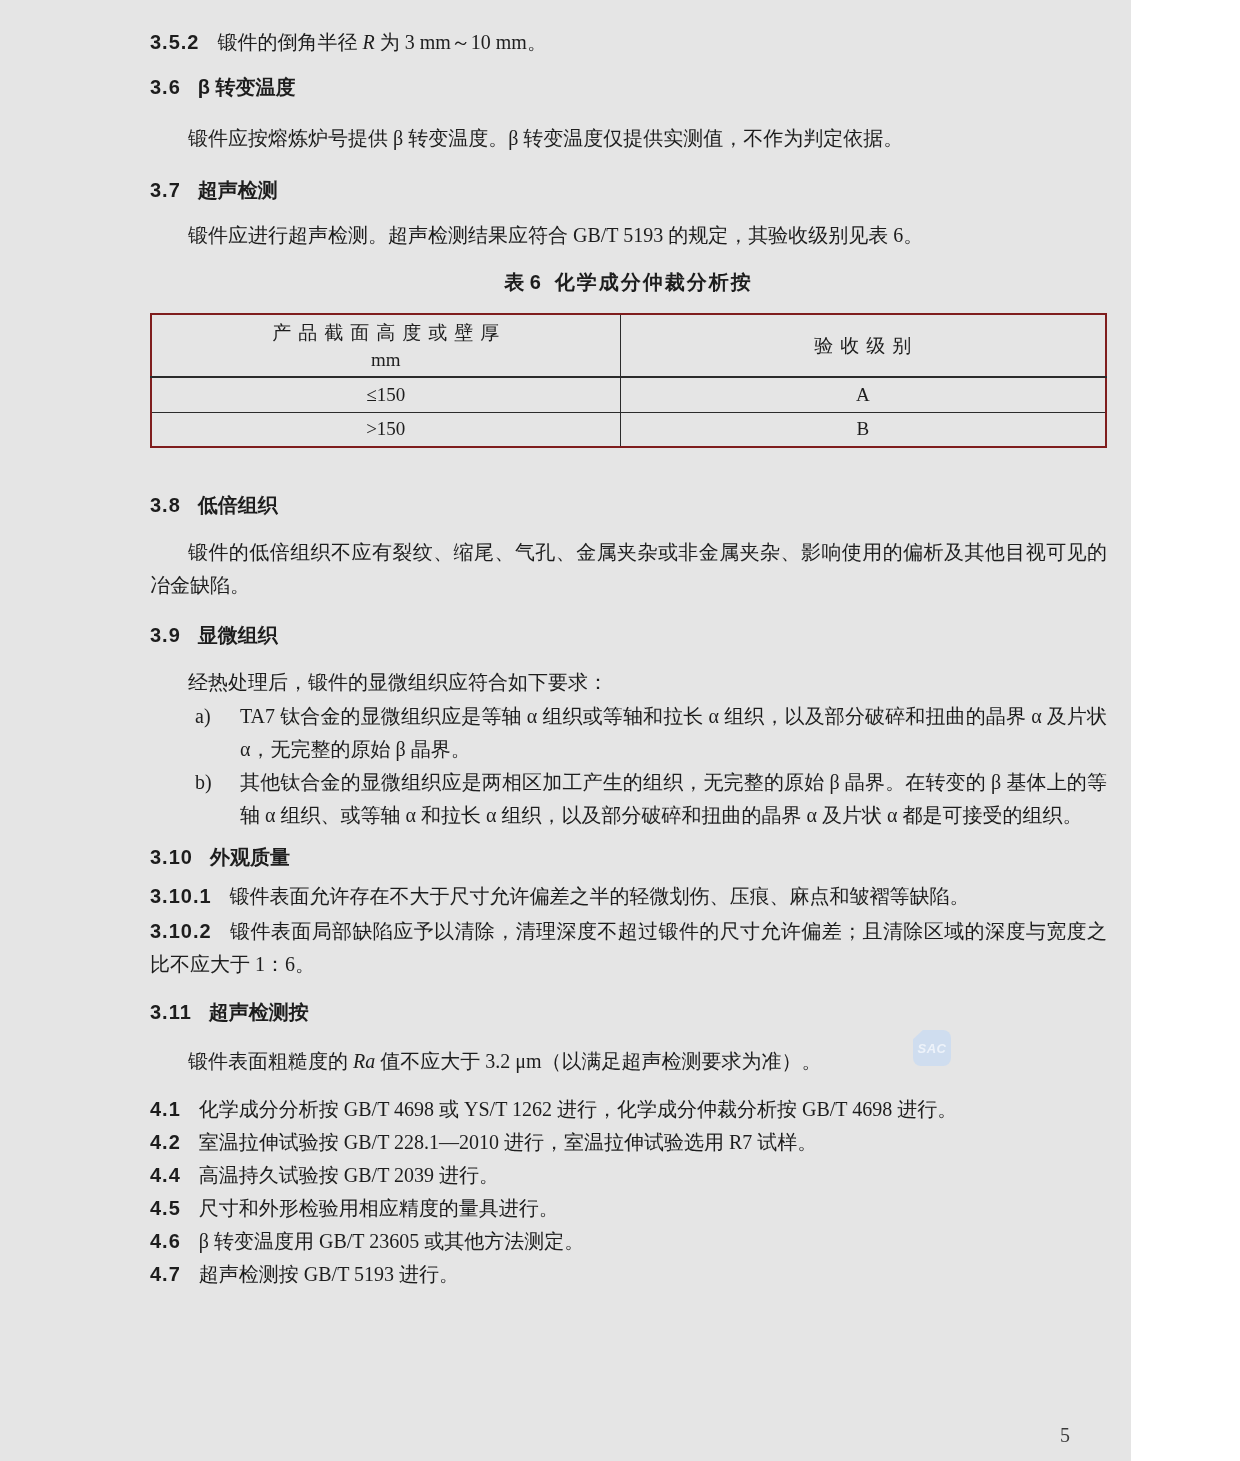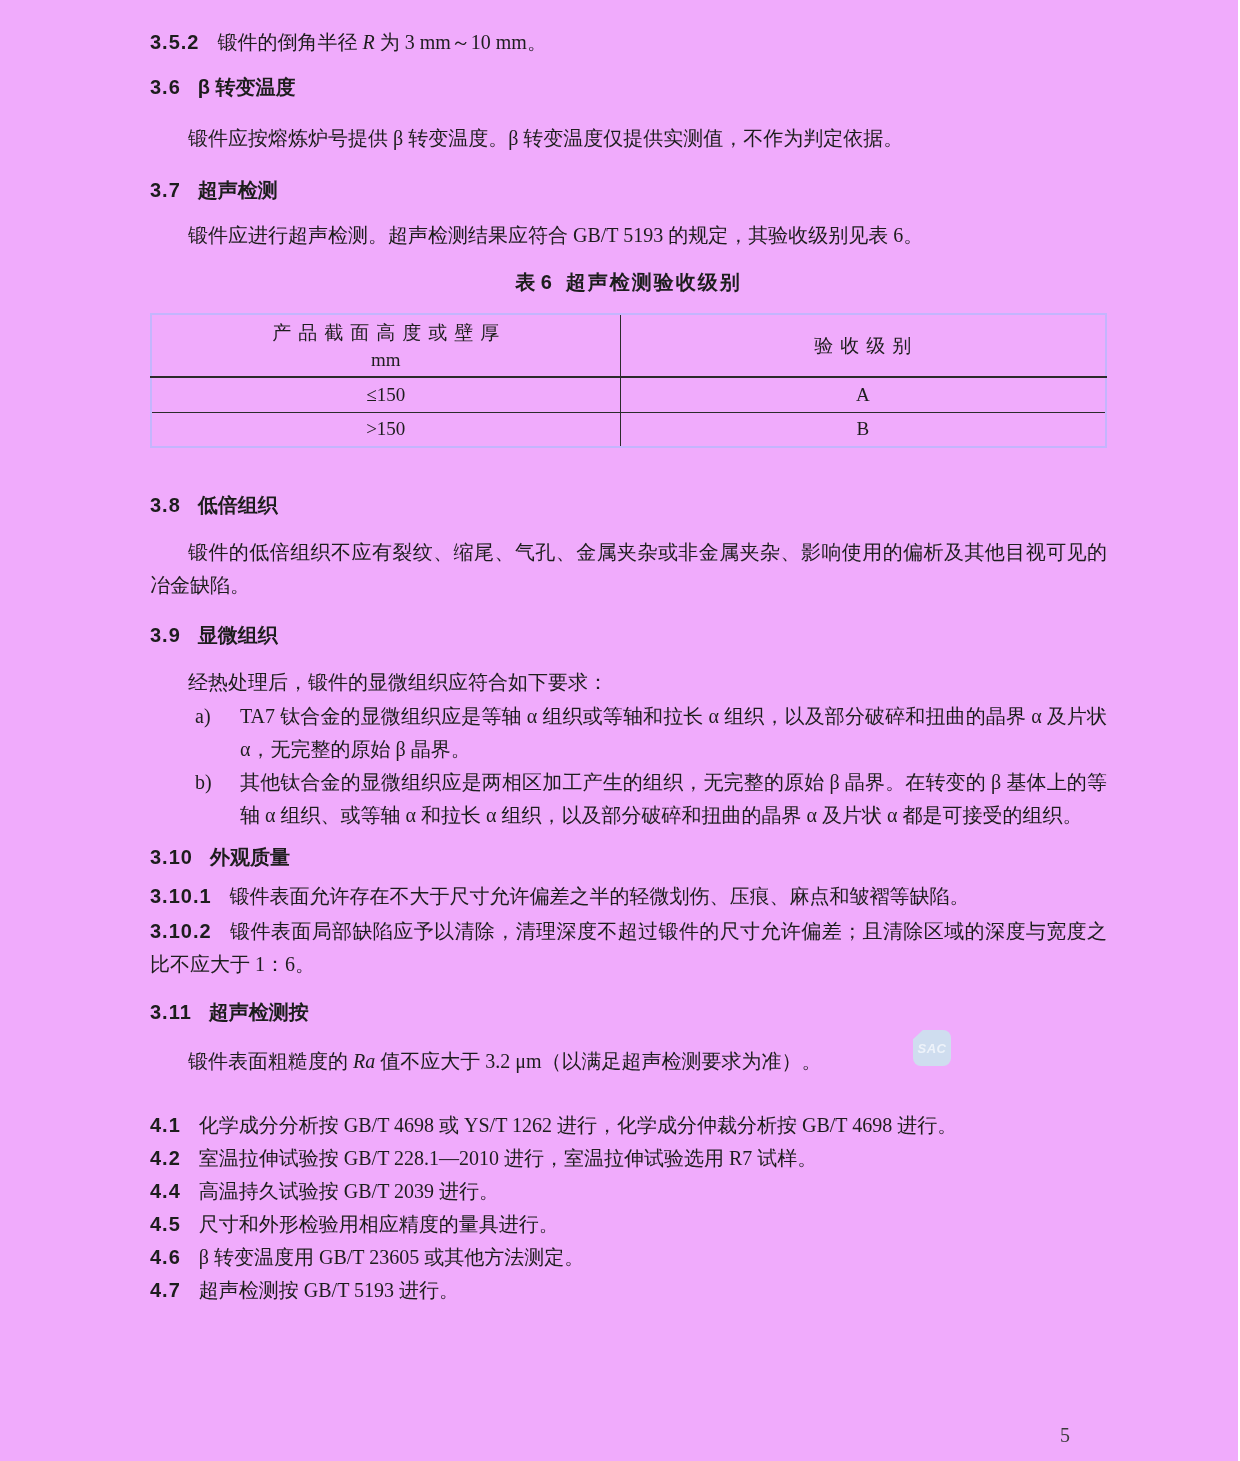--- a/index.html
+++ b/index.html
@@ -1,21 +1,21 @@
 <!DOCTYPE html>
 <html><head>
 <meta charset="utf-8">
 <style>
   * { margin: 0; padding: 0; box-sizing: border-box; }
   html, body { background: #ffffff; }
   .page {
     position: relative;
-    width: 1238px;
+    width: 1131px;
     height: 1461px;
-    background: #f0abfc;
+    background: #e5e5e5;
     color: #1d1d1d;
     overflow: hidden;
   }
   .content {
     position: absolute;
     left: 150px;
     top: 26px;
     width: 957px;
   }
   .body, .clause, .li {
@@ -44,21 +44,21 @@
     font-family: "Liberation Sans", "DejaVu Sans", sans-serif;
     font-weight: bold;
     font-size: 20px;
     line-height: 26px;
   }
   .cap-label { margin-right: 14px; }
   .cap-title { letter-spacing: 2px; }
   table.t6 {
     width: 957px;
     border-collapse: collapse;
-    border: 2px solid #c4b5fd;
+    border: 2px solid #7f1d1d;
     font-family: "Liberation Serif", "DejaVu Serif", serif;
     font-size: 19px;
     table-layout: fixed;
   }
   table.t6 th, table.t6 td {
     border: 1px solid #2b2b2b;
     text-align: center;
     vertical-align: middle;
     font-weight: normal;
   }
@@ -81,21 +81,21 @@
   .g-h39 { margin-top: 20px; }
   .g-p39 { margin-top: 18px; }
   .g-ia  { margin-top: 1px; }
   .g-ib  { margin-top: 0; }
   .g-h310 { margin-top: 12px; }
   .g-c3101 { margin-top: 10px; }
   .g-c3102 { margin-top: 2px; }
   .g-h311 { margin-top: 18px; }
   .g-p311 { margin-top: 20px; }
   .g-h4  { margin-top: 33px; }
-  .g-c41 { margin-top: 31px; }
+  .g-c41 { margin-top: 15px; }
   .watermark {
     position: absolute;
     left: 913px;
     top: 1030px;
     width: 38px;
     height: 36px;
     background: #cfddef;
     border-radius: 8px;
     clip-path: polygon(26% 0, 100% 0, 100% 100%, 0 100%, 0 26%);
     display: flex;
@@ -127,21 +127,21 @@
     <p class="clause"><span class="cnum">3.5.2</span><span>锻件的倒角半径 </span><span class="var">R</span><span> 为 3 mm～10 mm。</span></p>
 
     <div class="h g-h36"><span class="hnum">3.6</span><span class="htitle">β 转变温度</span></div>
 
     <p class="body indent g-p36">锻件应按熔炼炉号提供 β 转变温度。β 转变温度仅提供实测值，不作为判定依据。</p>
 
     <div class="h g-h37"><span class="hnum">3.7</span><span class="htitle">超声检测</span></div>
 
     <p class="body indent g-p37">锻件应进行超声检测。超声检测结果应符合 GB/T 5193 的规定，其验收级别见表 6。</p>
 
-    <div class="caption g-cap"><span class="cap-label">表 6</span><span class="cap-title">超声检测验收级别</span></div>
+    <div class="caption g-cap"><span class="cap-label">表 6</span><span class="cap-title">化学成分仲裁分析按</span></div>
 
     <table class="t6 g-tbl">
       <colgroup>
           <col style="width:469px">
           <col>
         </colgroup>
       <thead>
         <tr>
           <th>
             <div class="th-cn">产品截面高度或壁厚</div>

